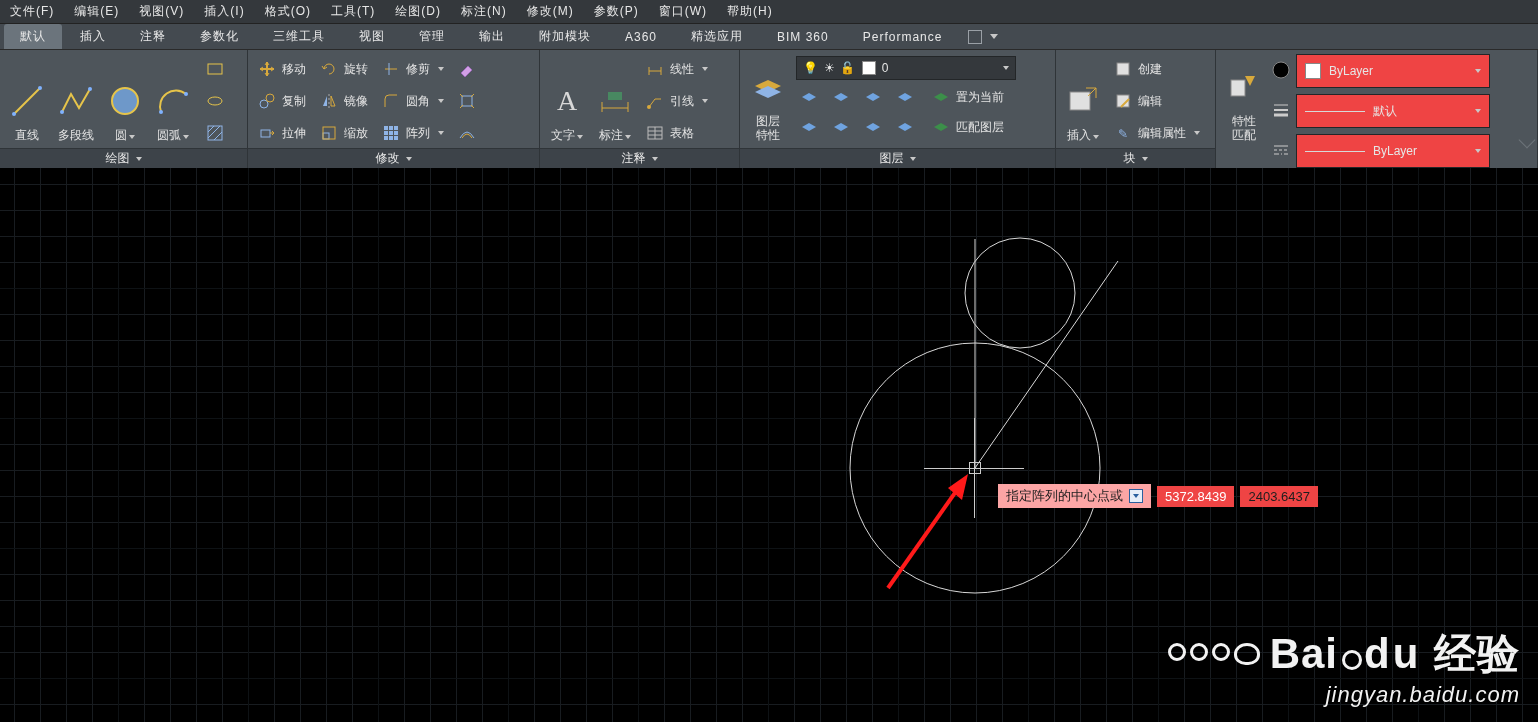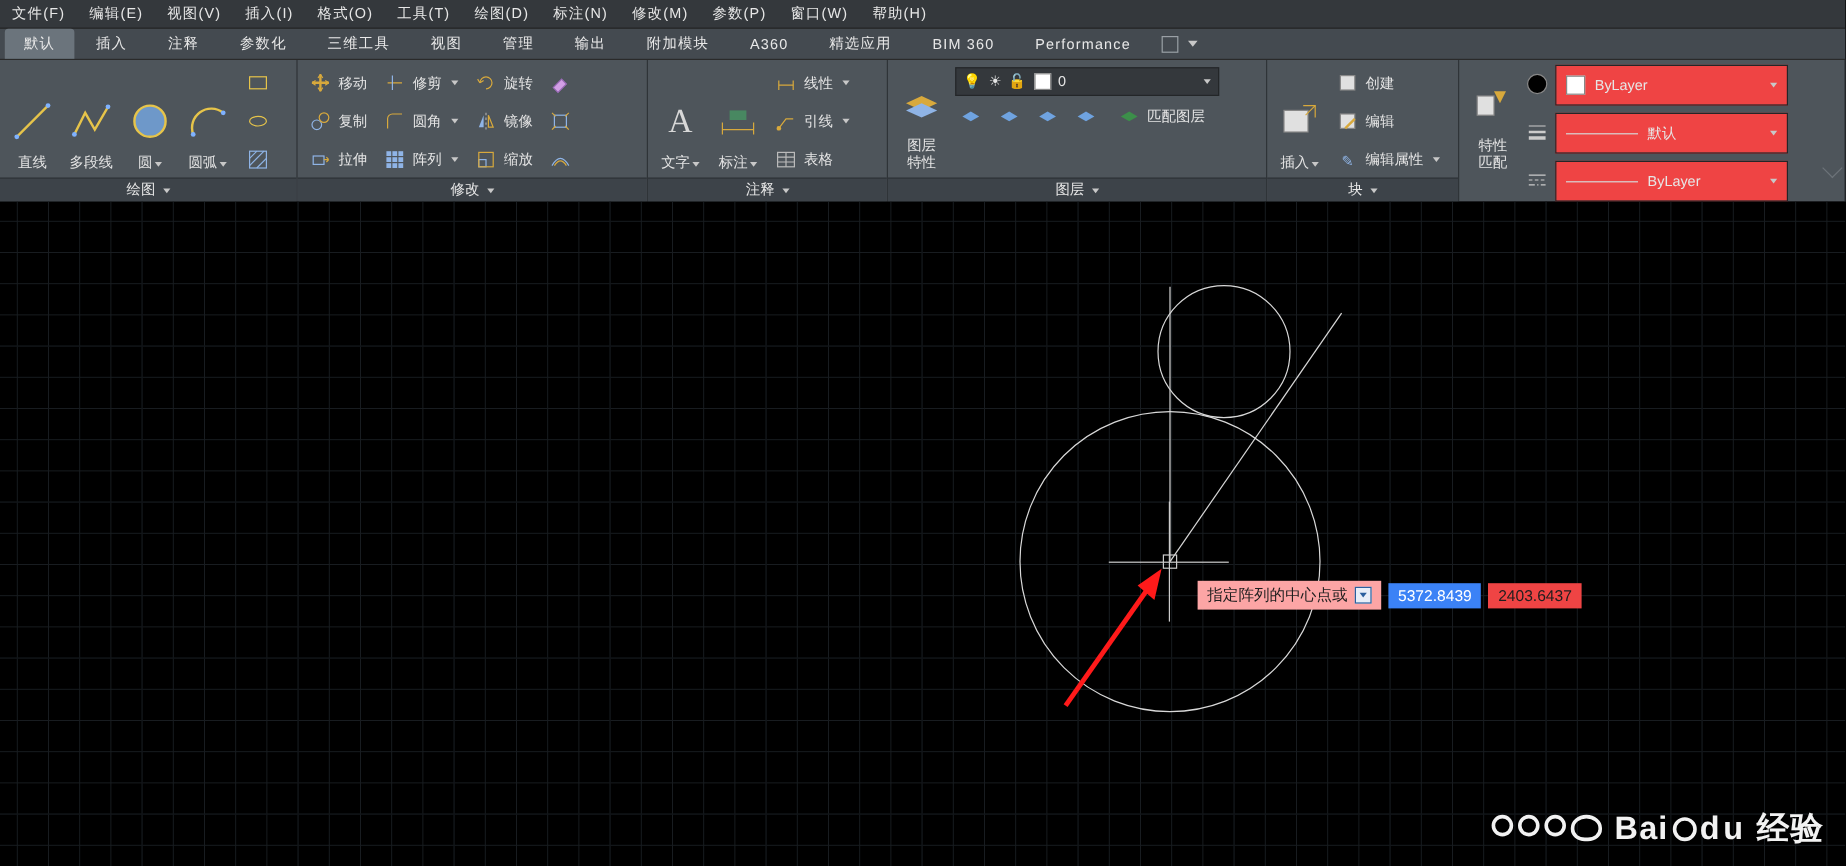--- a/index.html
+++ b/index.html
@@ -151,27 +151,27 @@
   }
   .dyninput .hint{
     background:#fca5a5;color:#1e1e1e;padding:3px 8px;display:flex;align-items:center;gap:6px;
   }
   .dyninput .ddic{width:14px;height:14px;border:1px solid #2a5f9e;background:#e7eef8;position:relative;}
   .dyninput .ddic::after{content:"";position:absolute;left:3px;top:4px;border-left:3px solid transparent;border-right:3px solid transparent;border-top:4px solid #2a5f9e;}
   .dyninput .coord{
     background:#ef4444;color:#1e1e1e;padding:3px 8px;
   }
   .dyninput .coord.sel{
-    background:#3b82f6;color:#fff;
+    background:#ef4444;color:#fff;
   }
 
   .watermark{
     position:absolute; right:18px; bottom:14px; text-align:right; color:#fff;opacity:.95;
   }
-  .watermark .l1{font-size:27px;font-weight:700;letter-spacing:1px;display:flex;align-items:center;gap:10px;justify-content:flex-end;}
+  .watermark .l1{font-size:42px;font-weight:700;letter-spacing:1px;display:flex;align-items:center;gap:10px;justify-content:flex-end;}
   .watermark .l2{font-size:22px;letter-spacing:1px;font-style:italic;}
   .paw{display:inline-flex;gap:4px;}
   .paw i{width:18px;height:18px;border-radius:50%;border:3px solid #fff;}
   .paw i.big{width:26px;height:22px;border-radius:50% 50% 45% 45%;}
 
   .panel-expand{
     position:absolute;right:4px;bottom:22px;width:12px;height:12px;
     border:1px solid #8a9096;border-top:none;border-left:none;transform:rotate(45deg);
     opacity:.5;
   }
@@ -311,20 +311,50 @@
                 <path d="M11 8 L15 8 M15 8 L13 6 M15 8 L13 10" stroke="#d8a93c"></path>
               </svg>
             </span>
             <span>拉伸</span>
           </div>
       </div>
       <div class="col">
         <div class="rowbtn">
             <span class="ic16">
               <svg width="16" height="16">
+                <path d="M3 8 A5 5 0 1 1 8 13" stroke="#d8a93c" fill="none"></path>
+                <path d="M3 8 L1 5 M3 8 L6 6" stroke="#d8a93c"></path>
+              </svg>
+            </span>
+            <span>旋转</span>
+          </div>
+        <div class="rowbtn">
+            <span class="ic16">
+              <svg width="16" height="16">
+                <path d="M2 13 L6 3 L6 13 Z" fill="#8fb4e6"></path>
+                <path d="M14 13 L10 3 L10 13 Z" fill="none" stroke="#d8a93c"></path>
+                <line x1="8" y1="1" x2="8" y2="15" stroke="#aaa" stroke-dasharray="2"></line>
+              </svg>
+            </span>
+            <span>镜像</span>
+          </div>
+        <div class="rowbtn">
+            <span class="ic16">
+              <svg width="16" height="16">
+                <rect x="2" y="8" width="6" height="6" stroke="#8fb4e6" fill="none"></rect>
+                <rect x="2" y="2" width="12" height="12" stroke="#d8a93c" fill="none"></rect>
+              </svg>
+            </span>
+            <span>缩放</span>
+          </div>
+      </div>
+      <div class="col">
+        <div class="rowbtn">
+            <span class="ic16">
+              <svg width="16" height="16">
                 <line x1="2" y1="8" x2="14" y2="8" stroke="#d8a93c"></line>
                 <line x1="6" y1="2" x2="6" y2="14" stroke="#8fb4e6"></line>
               </svg>
             </span>
             <span>修剪</span>
             <span class="ddarrow"></span>
           </div>
         <div class="rowbtn">
             <span class="ic16">
               <svg width="16" height="16">
@@ -346,50 +376,20 @@
                 <rect x="1" y="11" width="4" height="4" fill="#8fb4e6"></rect>
                 <rect x="6" y="11" width="4" height="4" fill="#8fb4e6"></rect>
                 <rect x="11" y="11" width="4" height="4" fill="#8fb4e6"></rect>
               </svg>
             </span>
             <span>阵列</span>
             <span class="ddarrow"></span>
           </div>
       </div>
       <div class="col">
-        <div class="rowbtn">
-            <span class="ic16">
-              <svg width="16" height="16">
-                <path d="M3 8 A5 5 0 1 1 8 13" stroke="#d8a93c" fill="none"></path>
-                <path d="M3 8 L1 5 M3 8 L6 6" stroke="#d8a93c"></path>
-              </svg>
-            </span>
-            <span>旋转</span>
-          </div>
-        <div class="rowbtn">
-            <span class="ic16">
-              <svg width="16" height="16">
-                <path d="M2 13 L6 3 L6 13 Z" fill="#8fb4e6"></path>
-                <path d="M14 13 L10 3 L10 13 Z" fill="none" stroke="#d8a93c"></path>
-                <line x1="8" y1="1" x2="8" y2="15" stroke="#aaa" stroke-dasharray="2"></line>
-              </svg>
-            </span>
-            <span>镜像</span>
-          </div>
-        <div class="rowbtn">
-            <span class="ic16">
-              <svg width="16" height="16">
-                <rect x="2" y="8" width="6" height="6" stroke="#8fb4e6" fill="none"></rect>
-                <rect x="2" y="2" width="12" height="12" stroke="#d8a93c" fill="none"></rect>
-              </svg>
-            </span>
-            <span>缩放</span>
-          </div>
-      </div>
-      <div class="col">
         <div class="iconcell">
             <svg width="18" height="18">
               <path d="M3 13 L10 6 L14 10 L7 17 Z" fill="#d29fe6" stroke="#9b6bb8"></path>
             </svg>
           </div>
         <div class="iconcell">
             <svg width="18" height="18">
               <rect x="4" y="4" width="10" height="10" stroke="#8fb4e6" fill="none"></rect>
               <path d="M2 2 L5 5 M16 2 L13 5 M2 16 L5 13 M16 16 L13 13" stroke="#d8a93c"></path>
             </svg>
@@ -484,20 +484,52 @@
       </div>
       <div class="col" style="gap:4px">
         <div class="layerdd">
           <span>💡</span>
           <span>☀</span>
           <span>🔓</span>
           <span class="swatch"></span>
           <span>0</span>
           <span style="flex:1"></span>
             <span class="ddarrow"></span>
+        </div>
+        <div style="display:flex;gap:10px">
+          <div style="display:flex;gap:6px">
+            <div class="iconcell">
+                <svg width="16" height="12">
+                  <path d="M1 6 L8 2 L15 6 L8 10 Z" fill="#6fa3e0"></path>
+                </svg>
+              </div>
+            <div class="iconcell">
+                <svg width="16" height="12">
+                  <path d="M1 6 L8 2 L15 6 L8 10 Z" fill="#6fa3e0"></path>
+                </svg>
+              </div>
+            <div class="iconcell">
+                <svg width="16" height="12">
+                  <path d="M1 6 L8 2 L15 6 L8 10 Z" fill="#6fa3e0"></path>
+                </svg>
+              </div>
+            <div class="iconcell">
+                <svg width="16" height="12">
+                  <path d="M1 6 L8 2 L15 6 L8 10 Z" fill="#6fa3e0"></path>
+                </svg>
+              </div>
+          </div>
+          <div class="rowbtn">
+              <span class="ic16">
+                <svg width="16" height="12">
+                  <path d="M1 6 L8 2 L15 6 L8 10 Z" fill="#3c8f4a"></path>
+                </svg>
+              </span>
+              <span>置为当前</span>
+            </div>
         </div>
         <div style="display:flex;gap:10px">
           <div style="display:flex;gap:6px">
             <div class="iconcell">
                 <svg width="16" height="12">
                   <path d="M1 6 L8 2 L15 6 L8 10 Z" fill="#6fa3e0"></path>
                 </svg>
               </div>
             <div class="iconcell">
                 <svg width="16" height="12">
@@ -677,14 +709,15 @@
   <div class="watermark">
     <div class="l1">
       <span class="paw">
           <i></i>
           <i></i>
           <i></i>
           <i class="big"></i>
         </span>
       <span><span>Bai</span><span style="display:inline-block;width:20px;height:20px;border-radius:50%;border:3px solid #fff;margin:0 2px -2px 4px"></span><span style="letter-spacing:3px">du</span> <span>经验</span></span>
     </div>
+    <div class="l2">jingyan.baidu.com</div>
   </div>
 </div>
 
 </body></html>

